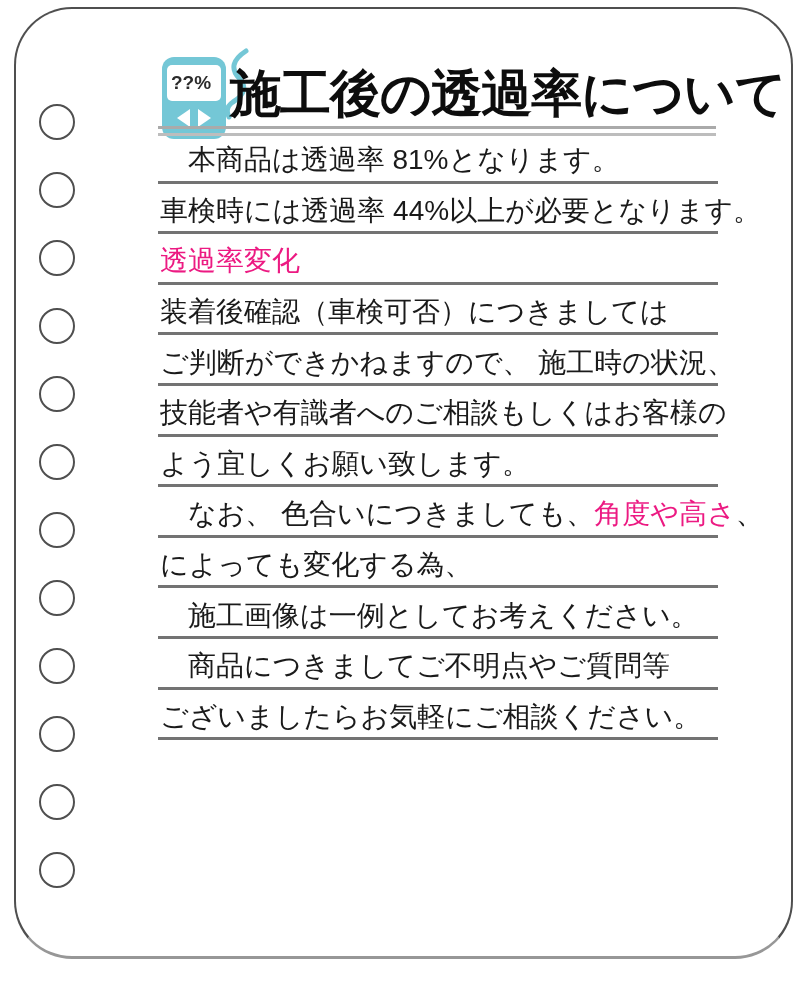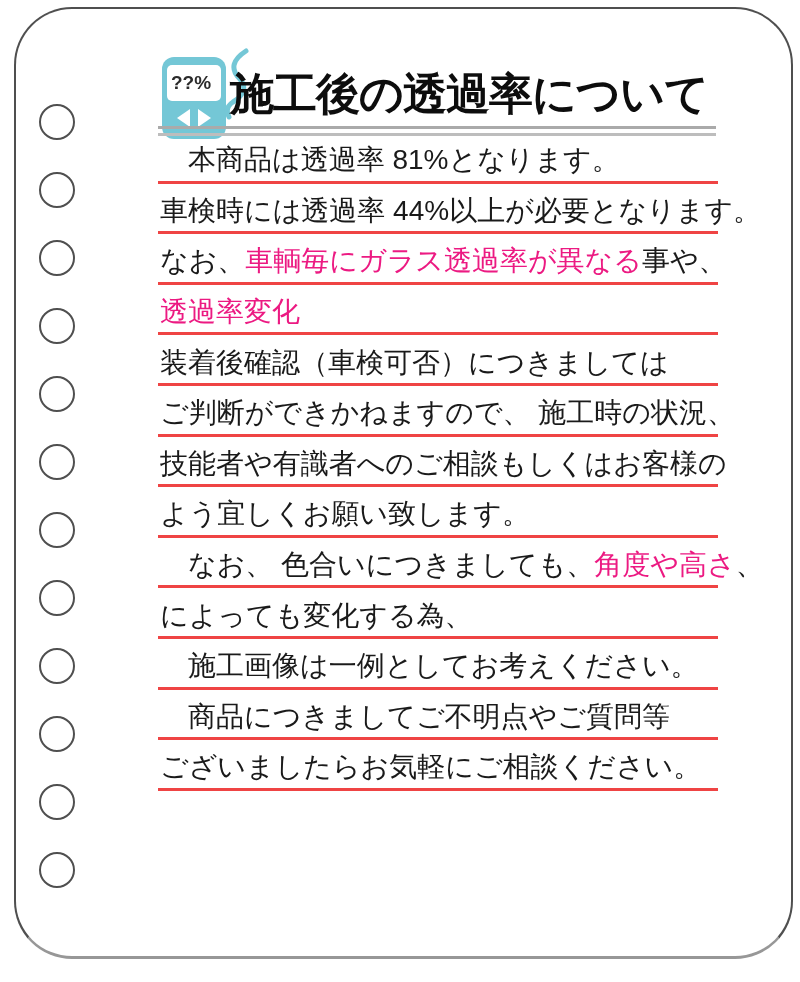--- a/index.html
+++ b/index.html
@@ -22,30 +22,30 @@
                   background:#fff; border-radius:5px; display:flex; align-items:center;
                   font-weight:bold; font-size:19px; color:#2b2b2b; padding-left:4px;
                   box-sizing:border-box; letter-spacing:0px; }
   .meter-arrows { position:absolute; left:0; right:0; top:52px; display:flex;
                   justify-content:center; gap:8px; }
   .tri { width:0; height:0; border-top:9px solid transparent; border-bottom:9px solid transparent; }
   .tri-l { border-right:13px solid #fff; }
   .tri-r { border-left:13px solid #fff; }
   .wire { position:absolute; left:216px; top:48px; }
 
-  .title { position:absolute; left:230px; top:57px; margin:0; font-size:44px; line-height:74px;
+  .title { position:absolute; left:230px; top:57px; margin:0; font-size:51px; line-height:74px;
            font-weight:bold; color:#0d0d0d; letter-spacing:-1px; white-space:nowrap; }
 
   .title-rule { position:absolute; left:158px; top:126px; width:558px; }
   .title-rule .tr1 { height:3px; background:#aaaaaa; margin-bottom:4px; }
   .title-rule .tr2 { height:3px; background:#bdbdbd; }
 
   
   .content { position:absolute; left:158px; top:133px; width:560px; }
-  .row { height:50.6px; box-sizing:border-box; border-bottom:3px solid #ef4444;
+  .row { height:50.6px; box-sizing:border-box; border-bottom:3px solid #737373;
          display:flex; align-items:flex-end; padding:0 0 6px 2px;
          font-size:28px; line-height:1.05; white-space:nowrap; color:var(--ink); }
   .row span { display:inline; }
   .hl { color:var(--pink); }
 </style>
 </head>
 <body>
 
 <div class="page">
 
@@ -88,25 +88,20 @@
   </div>
 
   <div class="content" id="content">
       <div class="row">
         <span>　本商品は透過率 81%となります。</span>
       </div>
       <div class="row">
         <span>車検時には透過率 44%以上が必要となります。</span>
       </div>
       <div class="row">
-        <span>なお、 </span>
-        <span class="hl">車輌毎にガラス透過率が異なる</span>
-        <span>事や、</span>
-      </div>
-      <div class="row">
         <span class="hl">透過率変化</span>
       </div>
       <div class="row">
         <span>装着後確認（車検可否）につきましては</span>
       </div>
       <div class="row">
         <span>ご判断ができかねますので、 施工時の状況、</span>
       </div>
       <div class="row">
         <span>技能者や有識者へのご相談もしくはお客様の</span>

